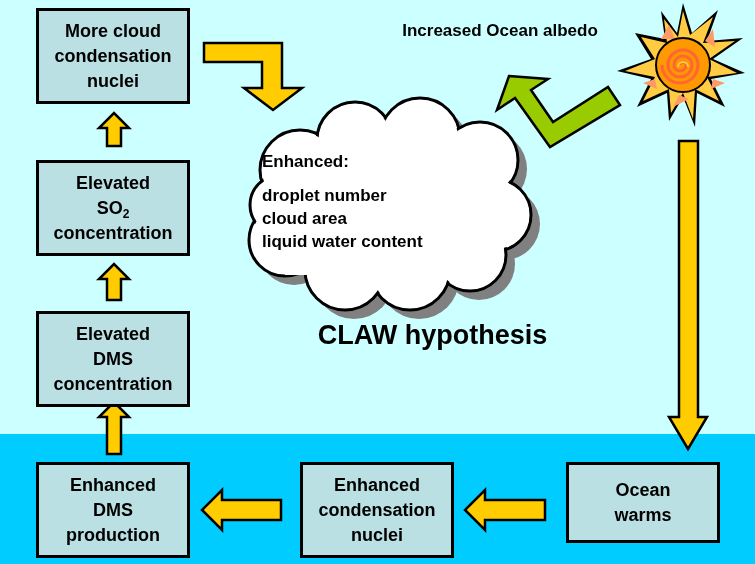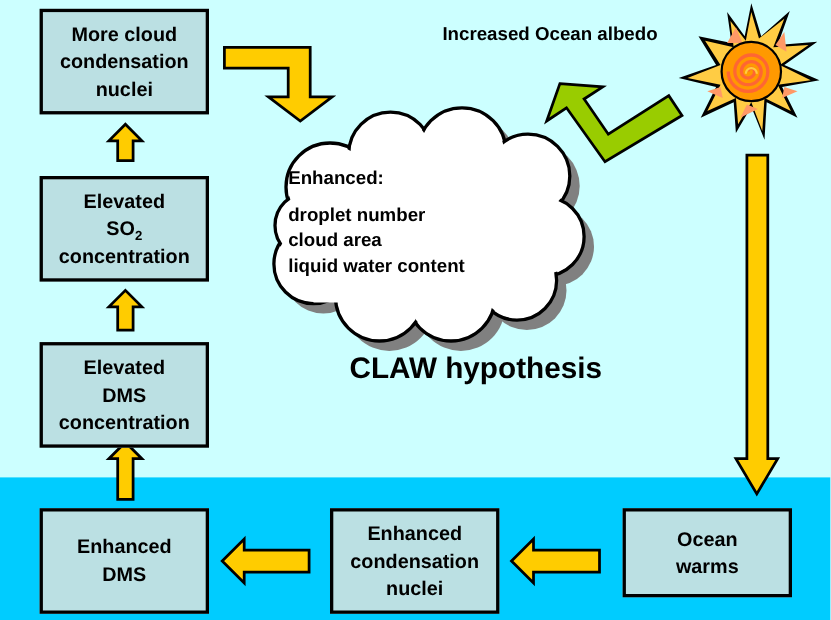--- a/index.html
+++ b/index.html
@@ -127,20 +127,21 @@
 
 <div class="box" style="left:36px; top:311px; width:154px; height:96px;">
   <span>Elevated</span>
   <span>DMS</span>
   <span>concentration</span>
 </div>
 
 <div class="box" style="left:36px; top:462px; width:154px; height:96px;">
   <span>Enhanced</span>
   <span>DMS</span>
+  <span>production</span>
 </div>
 
 <div class="box" style="left:300px; top:462px; width:154px; height:96px;">
   <span>Enhanced</span>
   <span>condensation</span>
   <span>nuclei</span>
 </div>
 
 <div class="box" style="left:566px; top:462px; width:154px; height:81px;">
   <span>Ocean</span>

